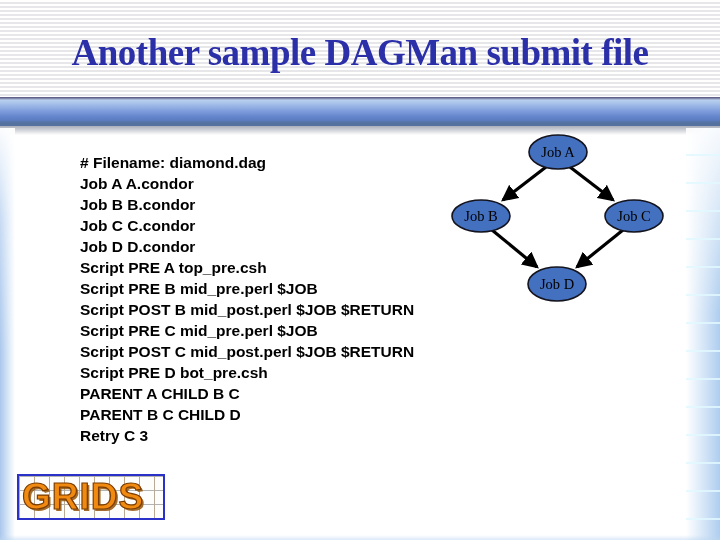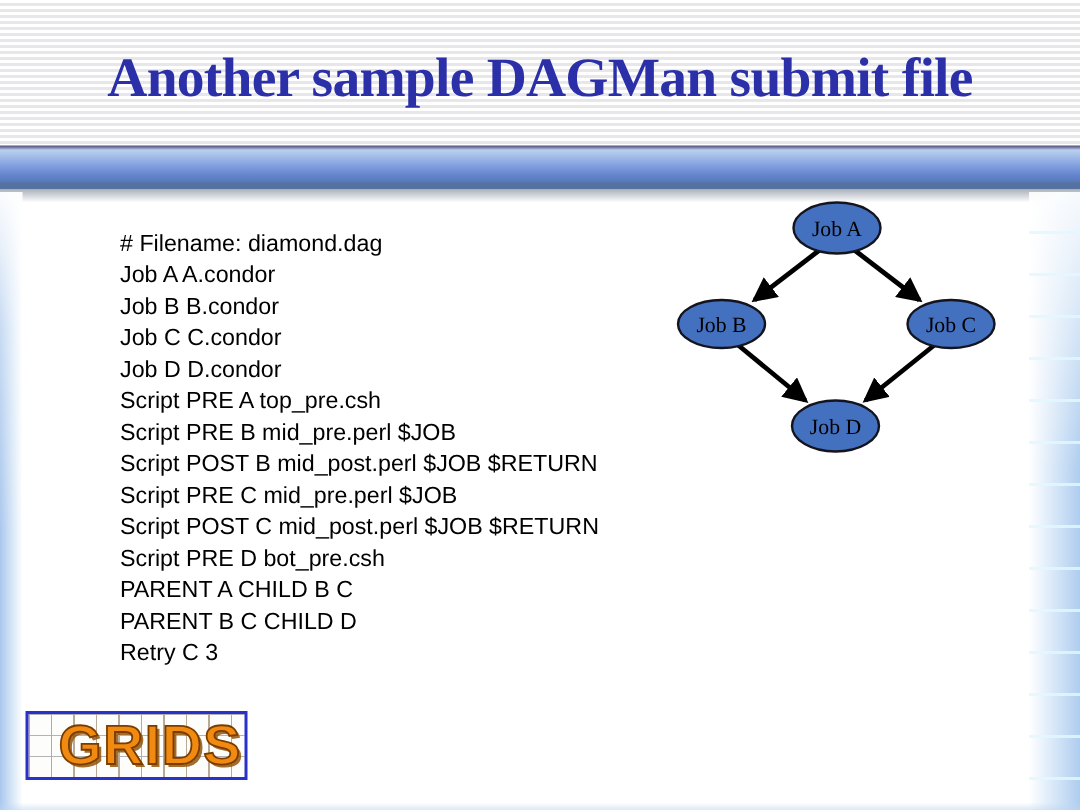--- a/index.html
+++ b/index.html
@@ -53,21 +53,21 @@
   }
   .bottom-edge {
     position:absolute; left:0; bottom:0; width:720px; height:5px;
     background:linear-gradient(to top, rgba(190,215,240,0.55), rgba(255,255,255,0));
   }
 
   
   .code-block {
     position:absolute; left:80px; top:152px;
     font-family:"Liberation Sans", sans-serif;
-    font-weight:normal; font-size:15.5px; line-height:21px;
+    font-weight:bold; font-size:15.5px; line-height:21px;
     color:#000; white-space:pre;
   }
 
   
   .dag-svg { position:absolute; left:0; top:0; width:720px; height:540px; }
   .dag-svg text {
     font-family:"Liberation Serif", serif; font-size:14.5px; fill:#000;
   }
 
   
@@ -75,21 +75,21 @@
     position:absolute; left:17px; top:474px; width:148px; height:46px;
     border:2px solid #2a31c8;
     background:
       repeating-linear-gradient(to right, #b9aa95 0 1px, rgba(0,0,0,0) 1px 15px),
       repeating-linear-gradient(to bottom, #b3b3b3 0 1px, rgba(0,0,0,0) 1px 14px),
       #fdfdfb;
     display:flex; align-items:center;
   }
   .grids-text {
     font-family:"Liberation Sans", sans-serif; font-weight:bold;
-    font-size:37px; letter-spacing:1px; margin-left:20px;
+    font-size:37px; letter-spacing:1px; margin-left:3px;
     -webkit-text-stroke:1.2px #7b3c00;
     text-shadow:2px 2px 0 rgba(146,84,10,0.85);
   }
 </style>
 </head>
 <body>
 
 <div class="slide">
 
   <div class="pinstripe-header"></div>

